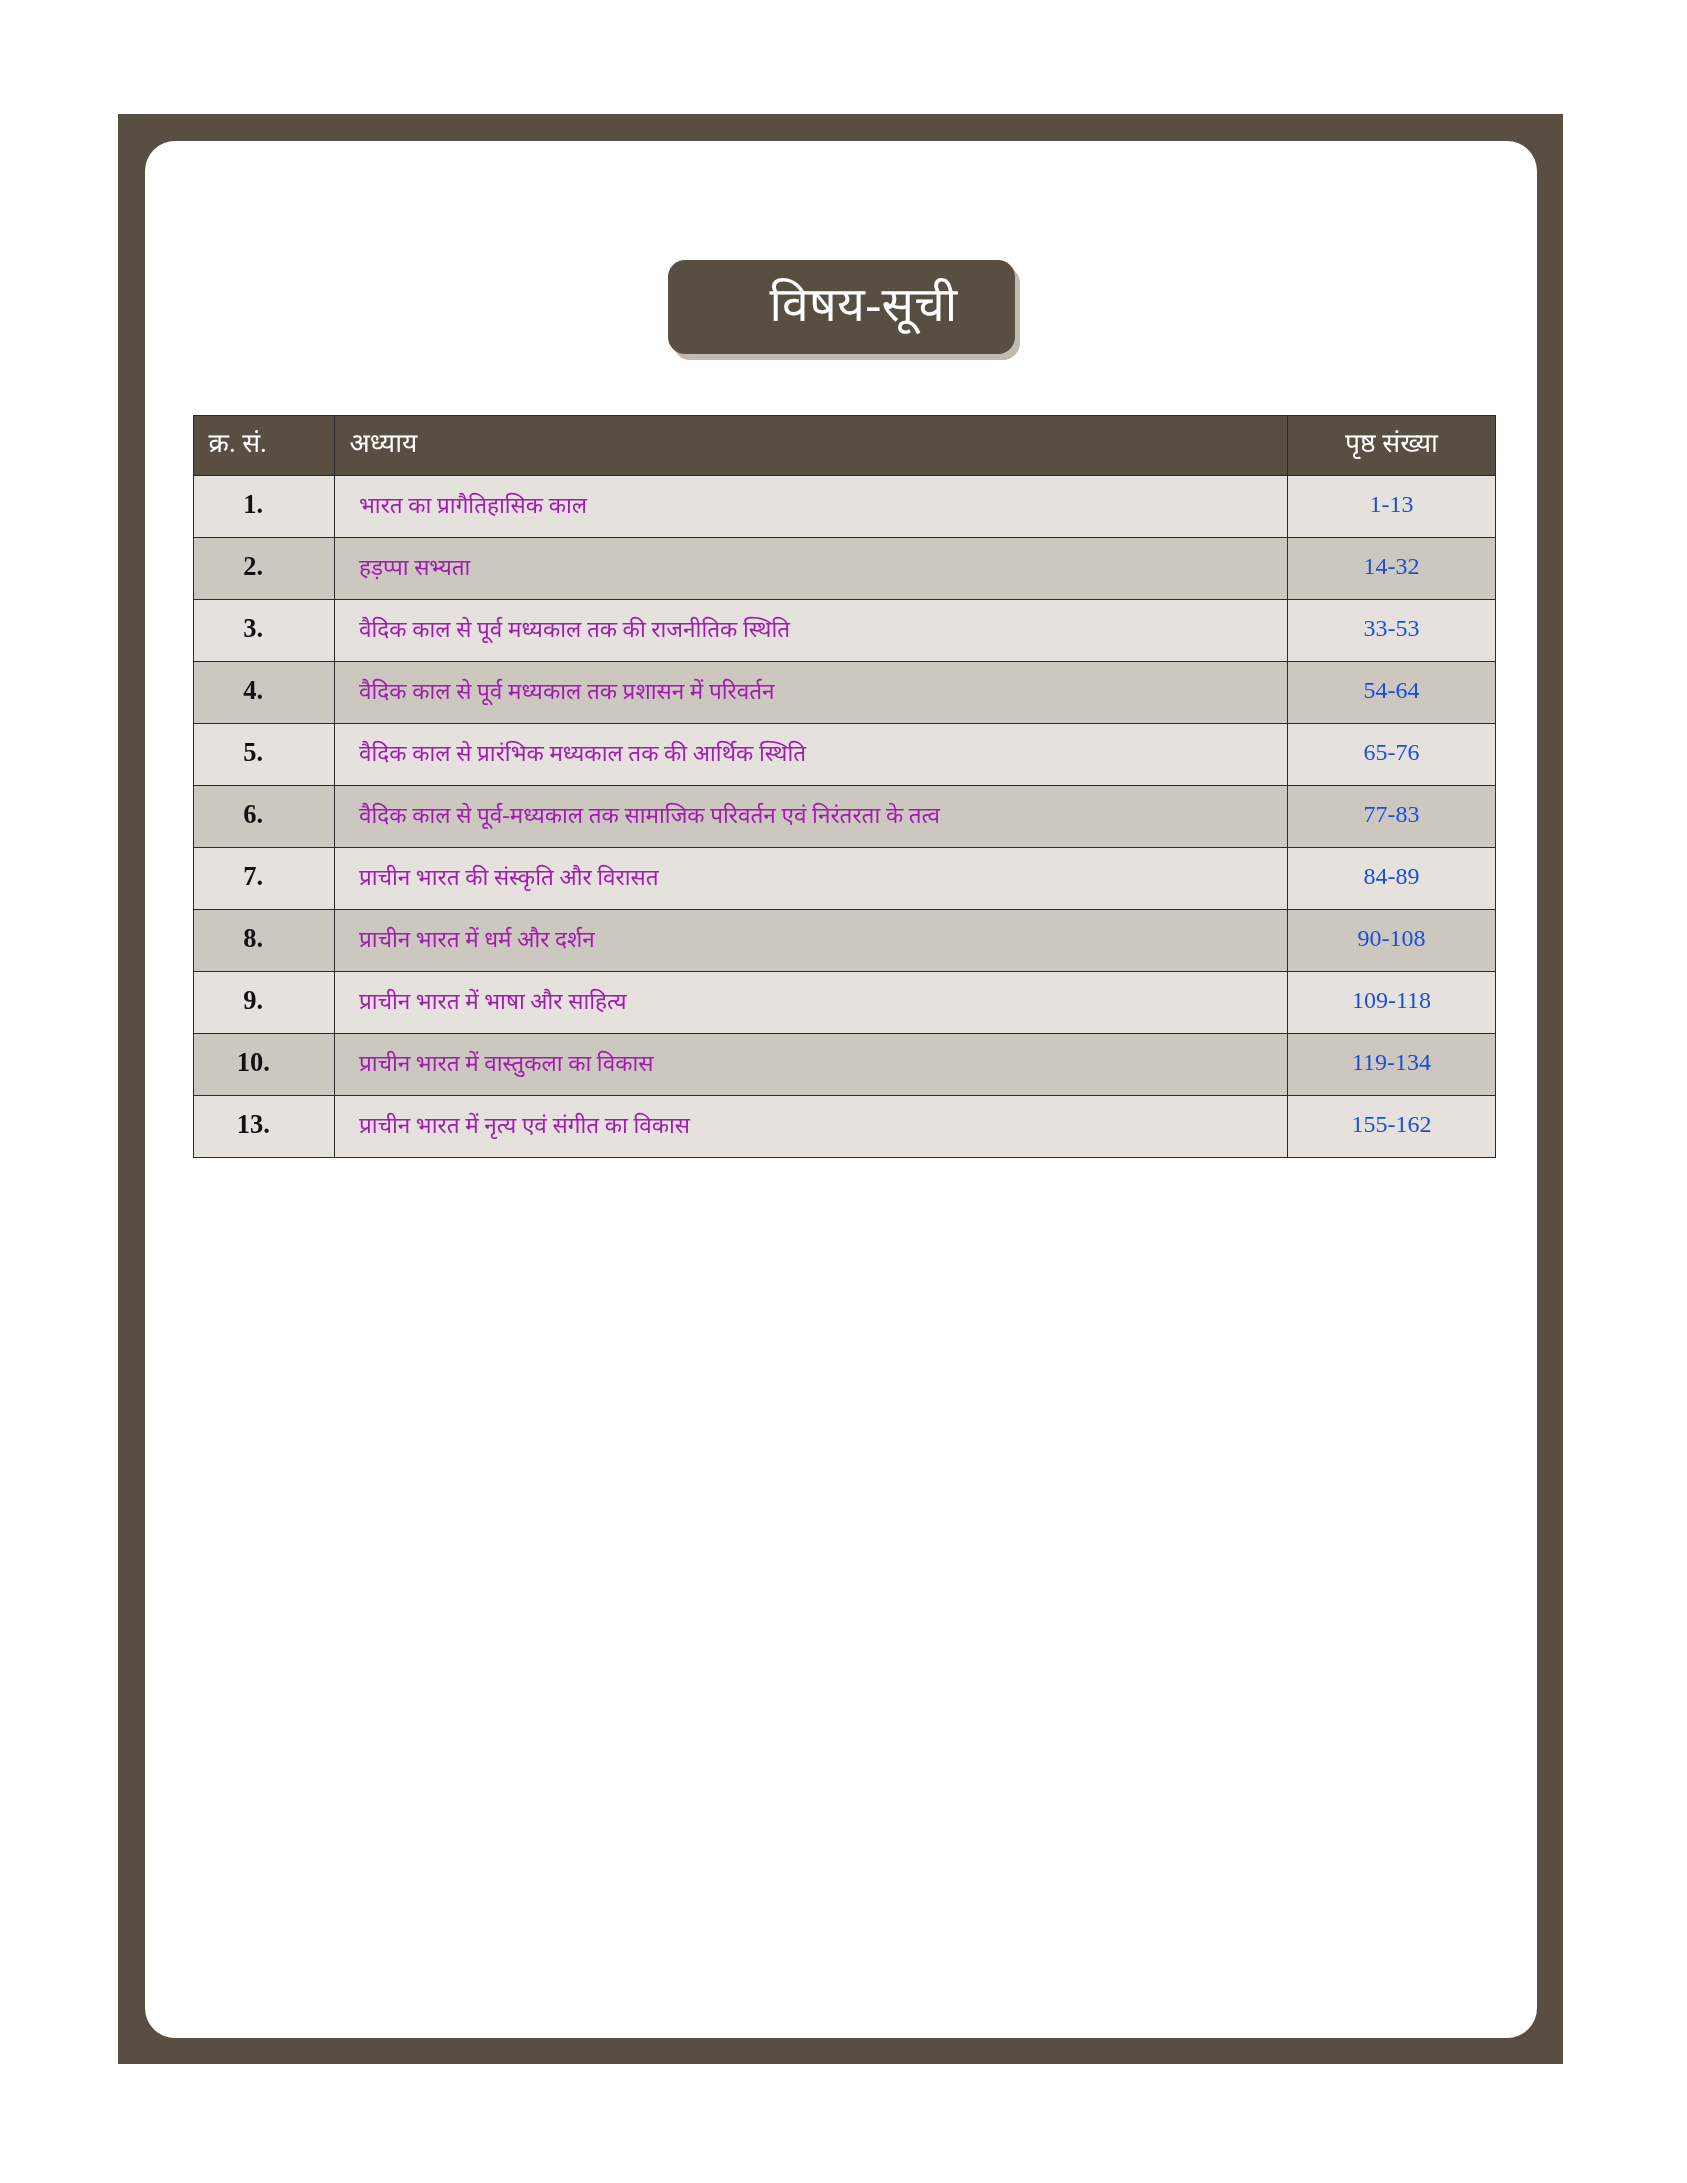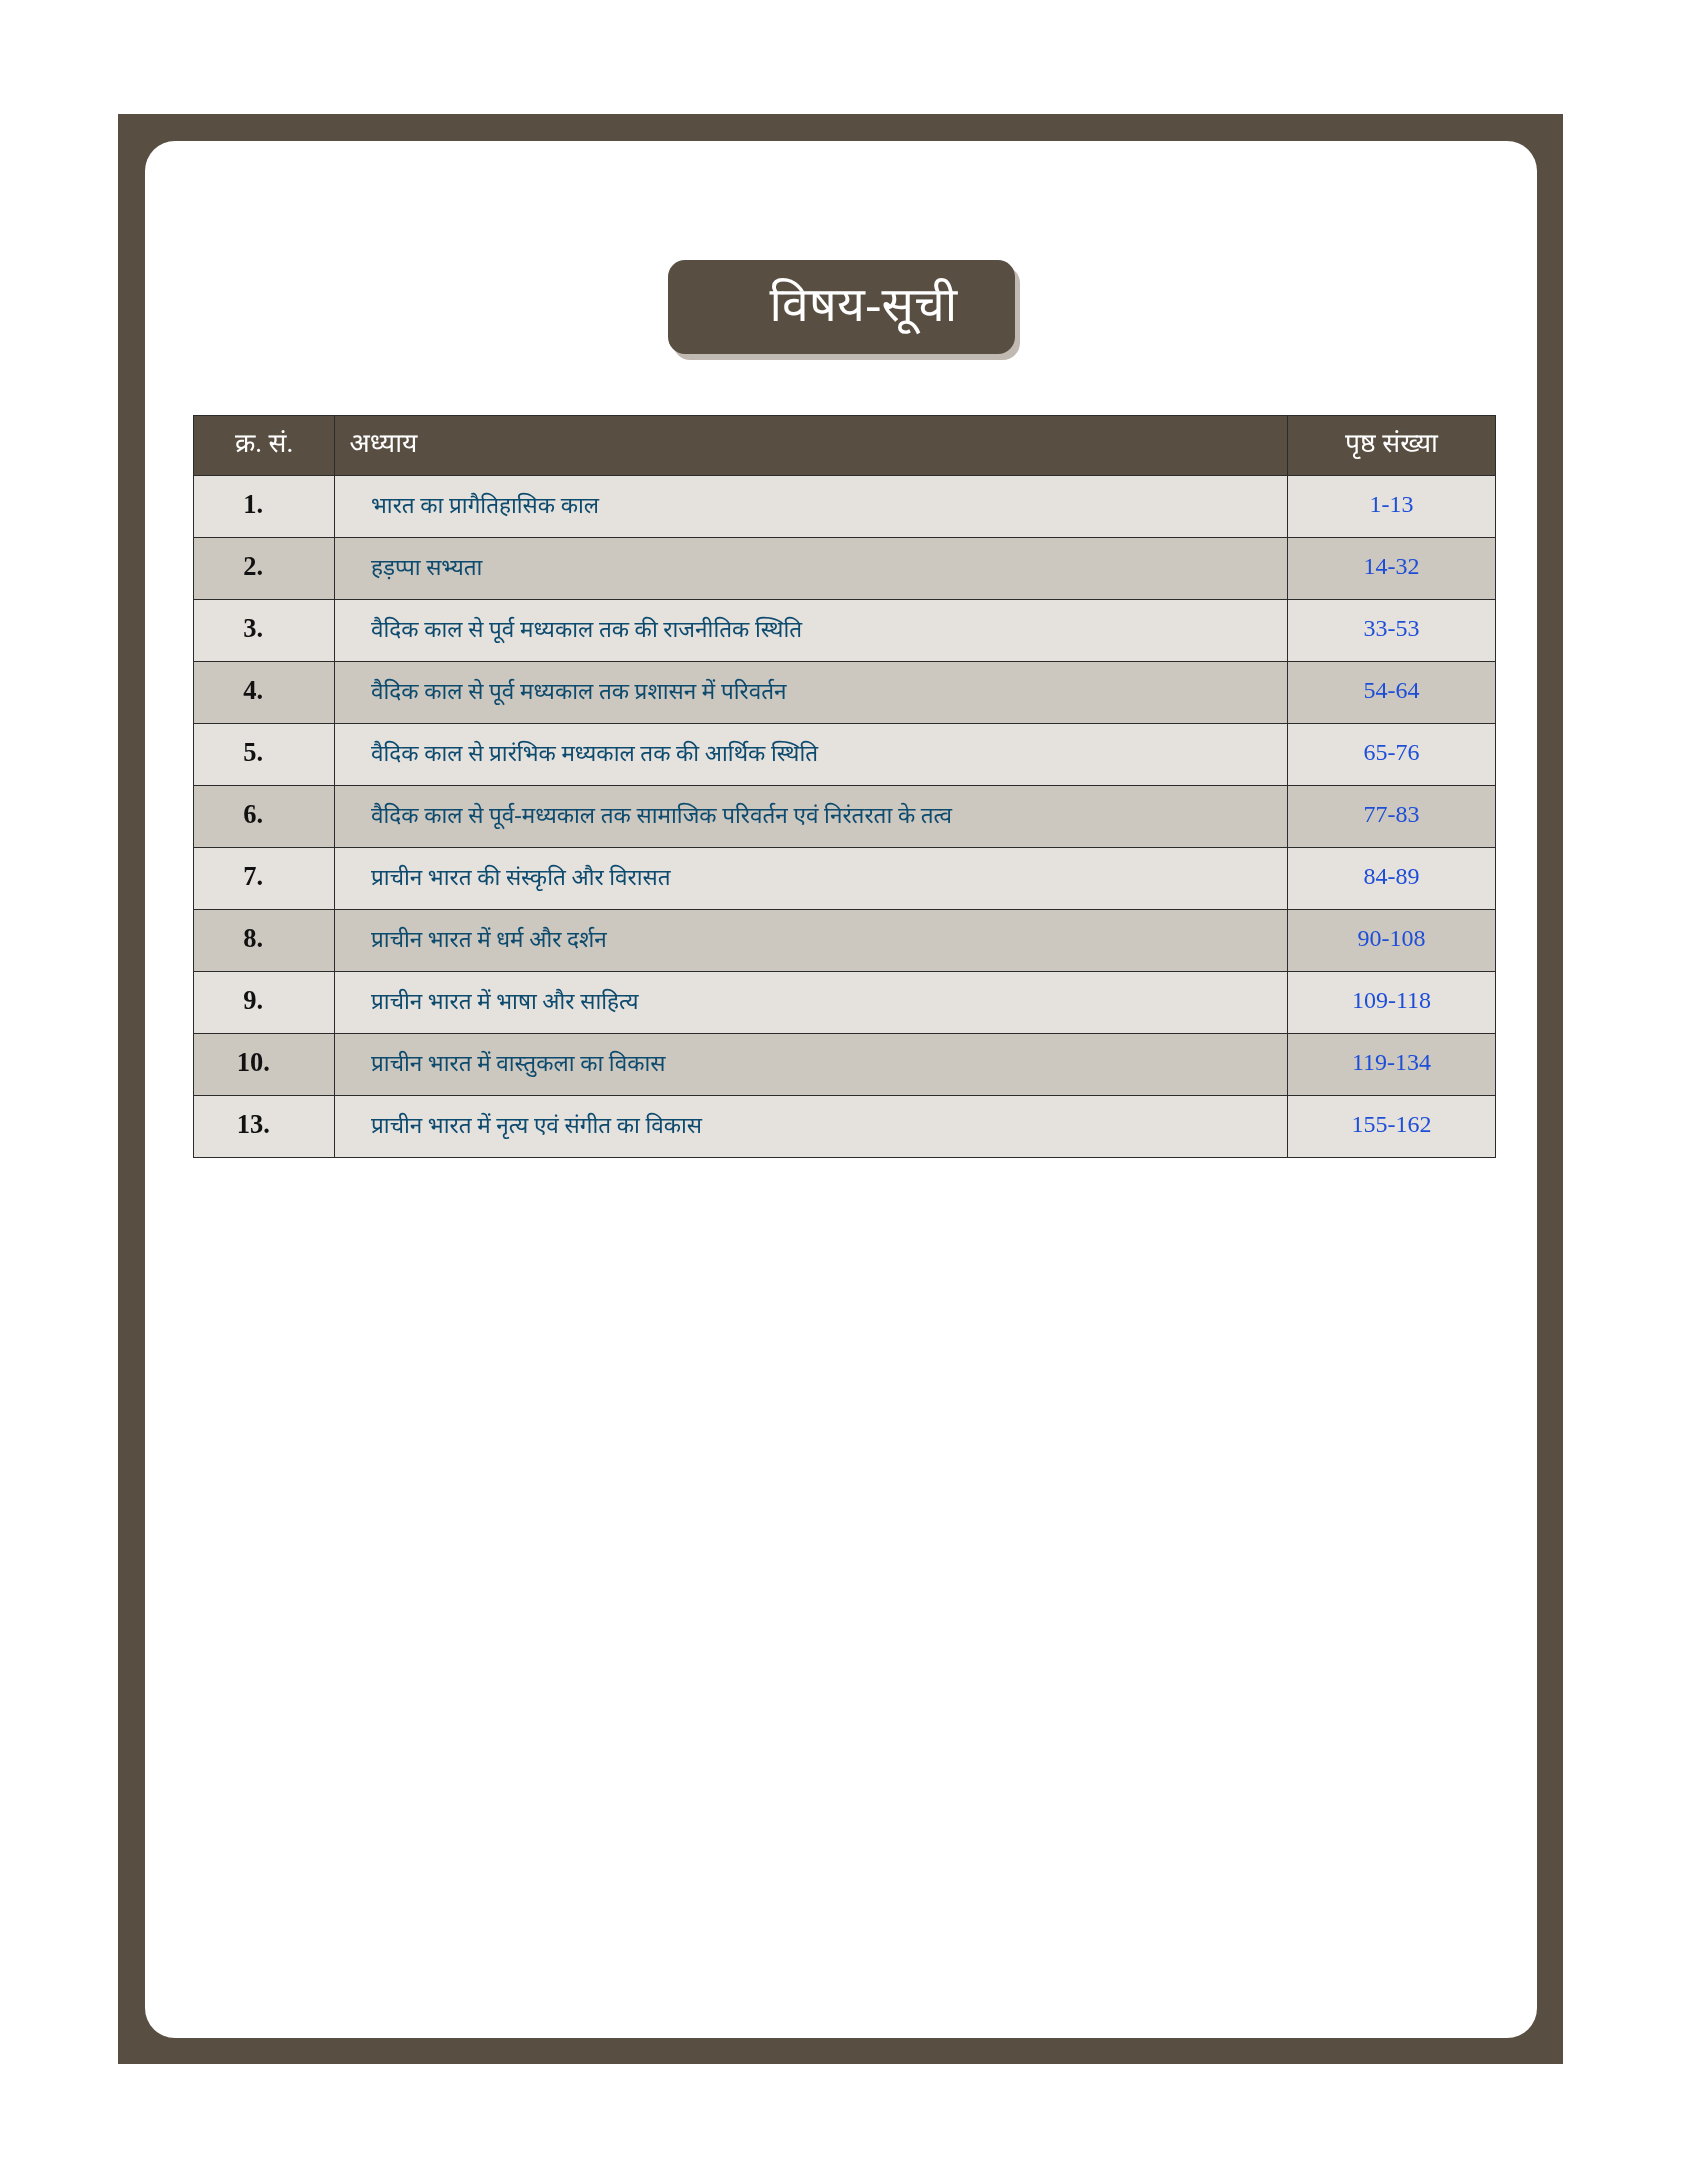--- a/index.html
+++ b/index.html
@@ -112,21 +112,21 @@
   table.toc thead th {
     background: #584E42;
     color: #ffffff;
     height: 60px;
     font-weight: normal;
     font-size: 26.5px;
     padding: 0 14.6px 6.6px 14.6px;
     vertical-align: middle;
   }
 
-  th.th-sno  { text-align: center; }
+  th.th-sno  { text-align: left; }
   th.th-chap { text-align: left; margin-left: 28px; }
   th.th-page { text-align: center; }
 
   table.toc tbody tr { height: 62px; }
 
   table.toc tbody tr.row-light td { background: #E5E1DD; }
   table.toc tbody tr.row-dark  td { background: #CCC7BF; }
 
   td.cell-sno {
     text-align: center;
@@ -134,22 +134,22 @@
     font-weight: bold;
     color: #111111;
     padding-right: 22.5px;
     padding-bottom: 5.3px;
     vertical-align: middle;
   }
 
   td.cell-chap {
     text-align: left;
     font-size: 22.5px;
-    color: #0c4a6e;
-    padding-left: 36px;
+    color: #a21caf;
+    padding-left: 24px;
     padding-bottom: 5.3px;
     vertical-align: middle;
     white-space: nowrap;
   }
 
   td.cell-page {
     text-align: center;
     font-size: 24px;
     color: #1d4ed8;
     padding-bottom: 5.3px;

